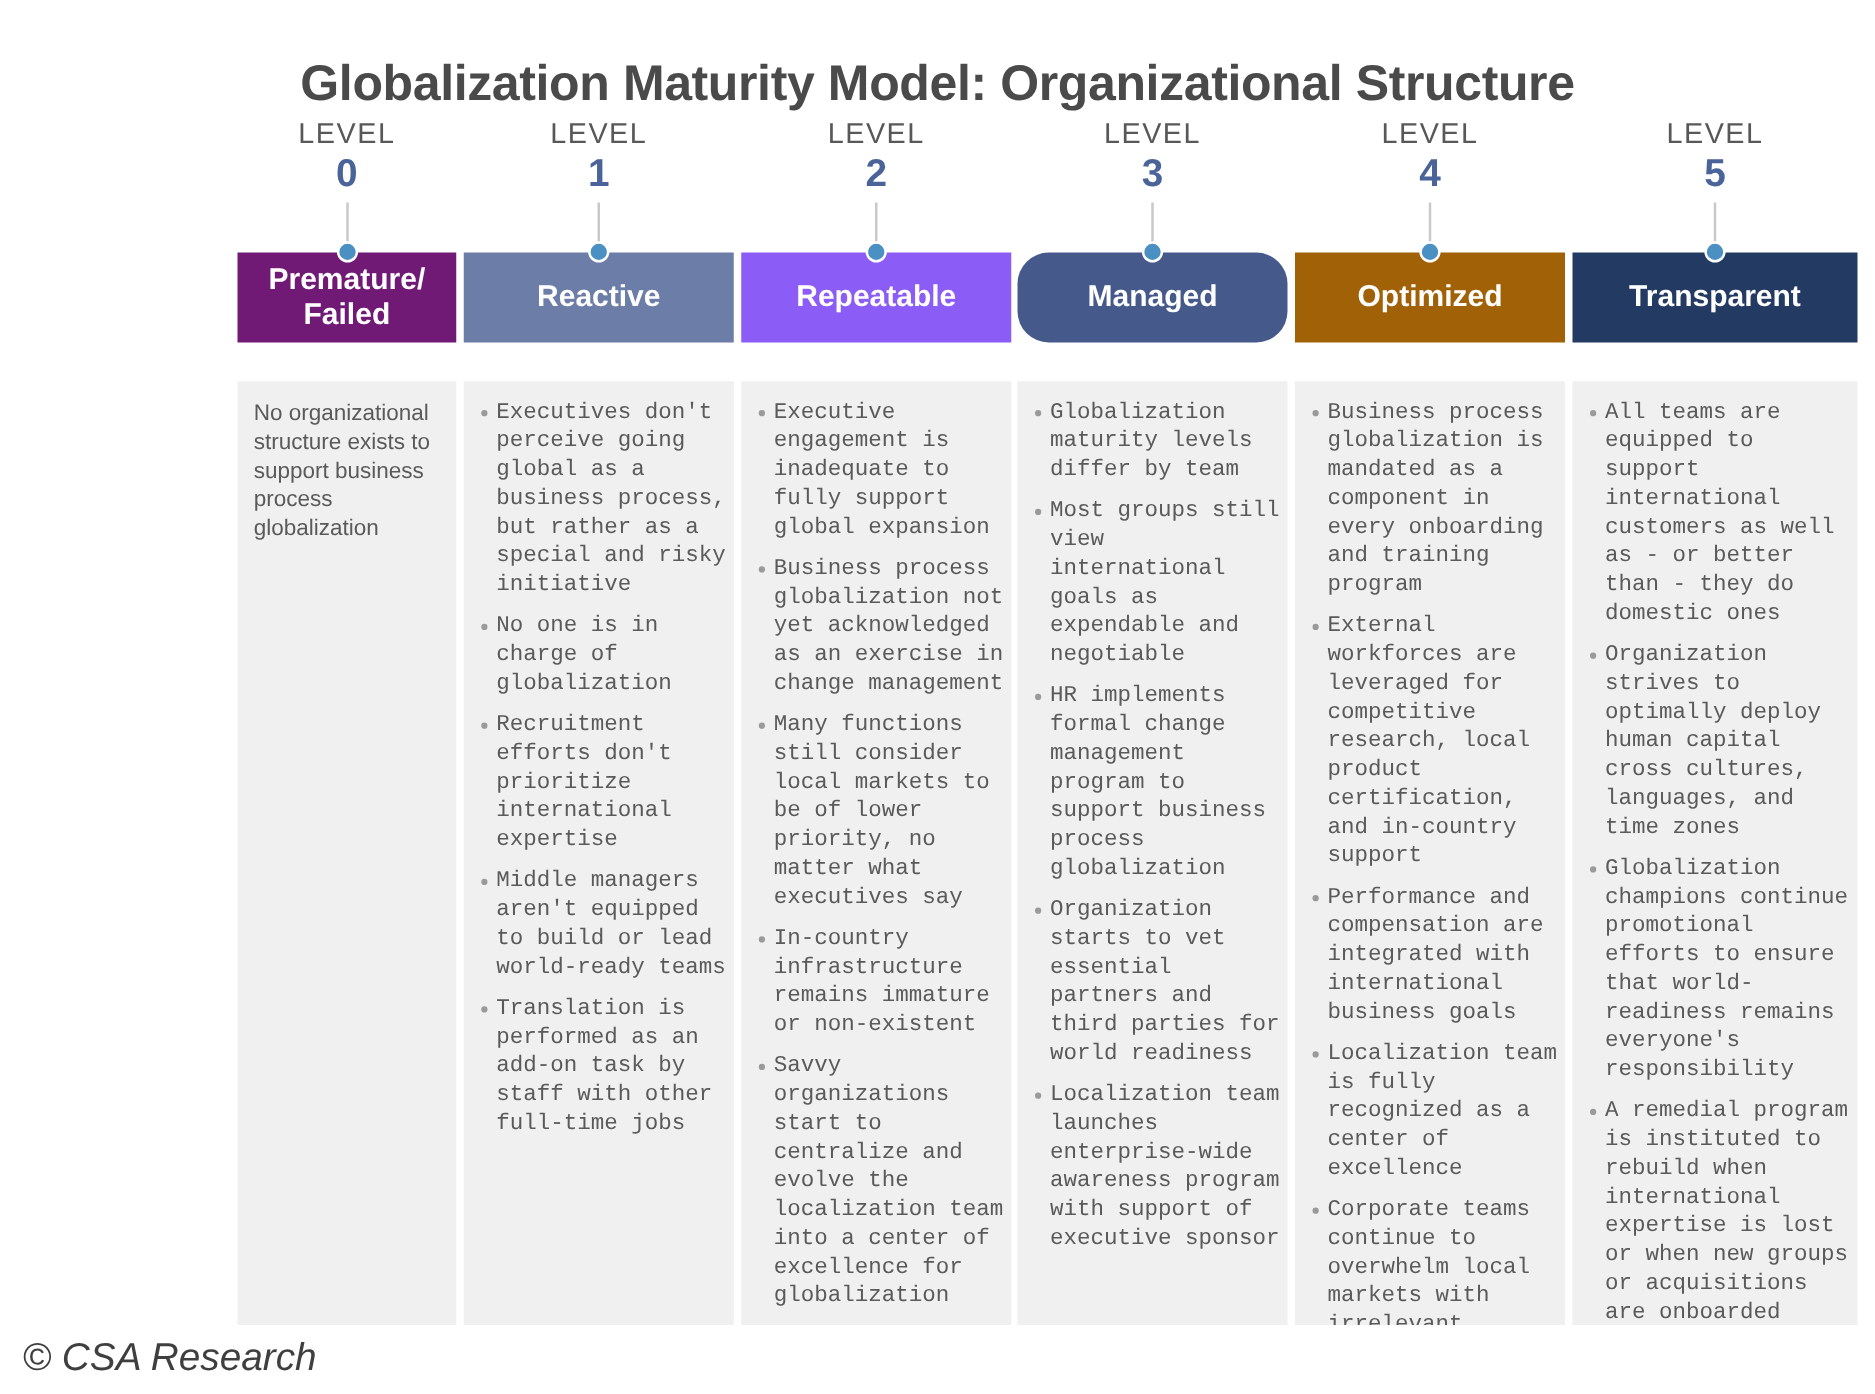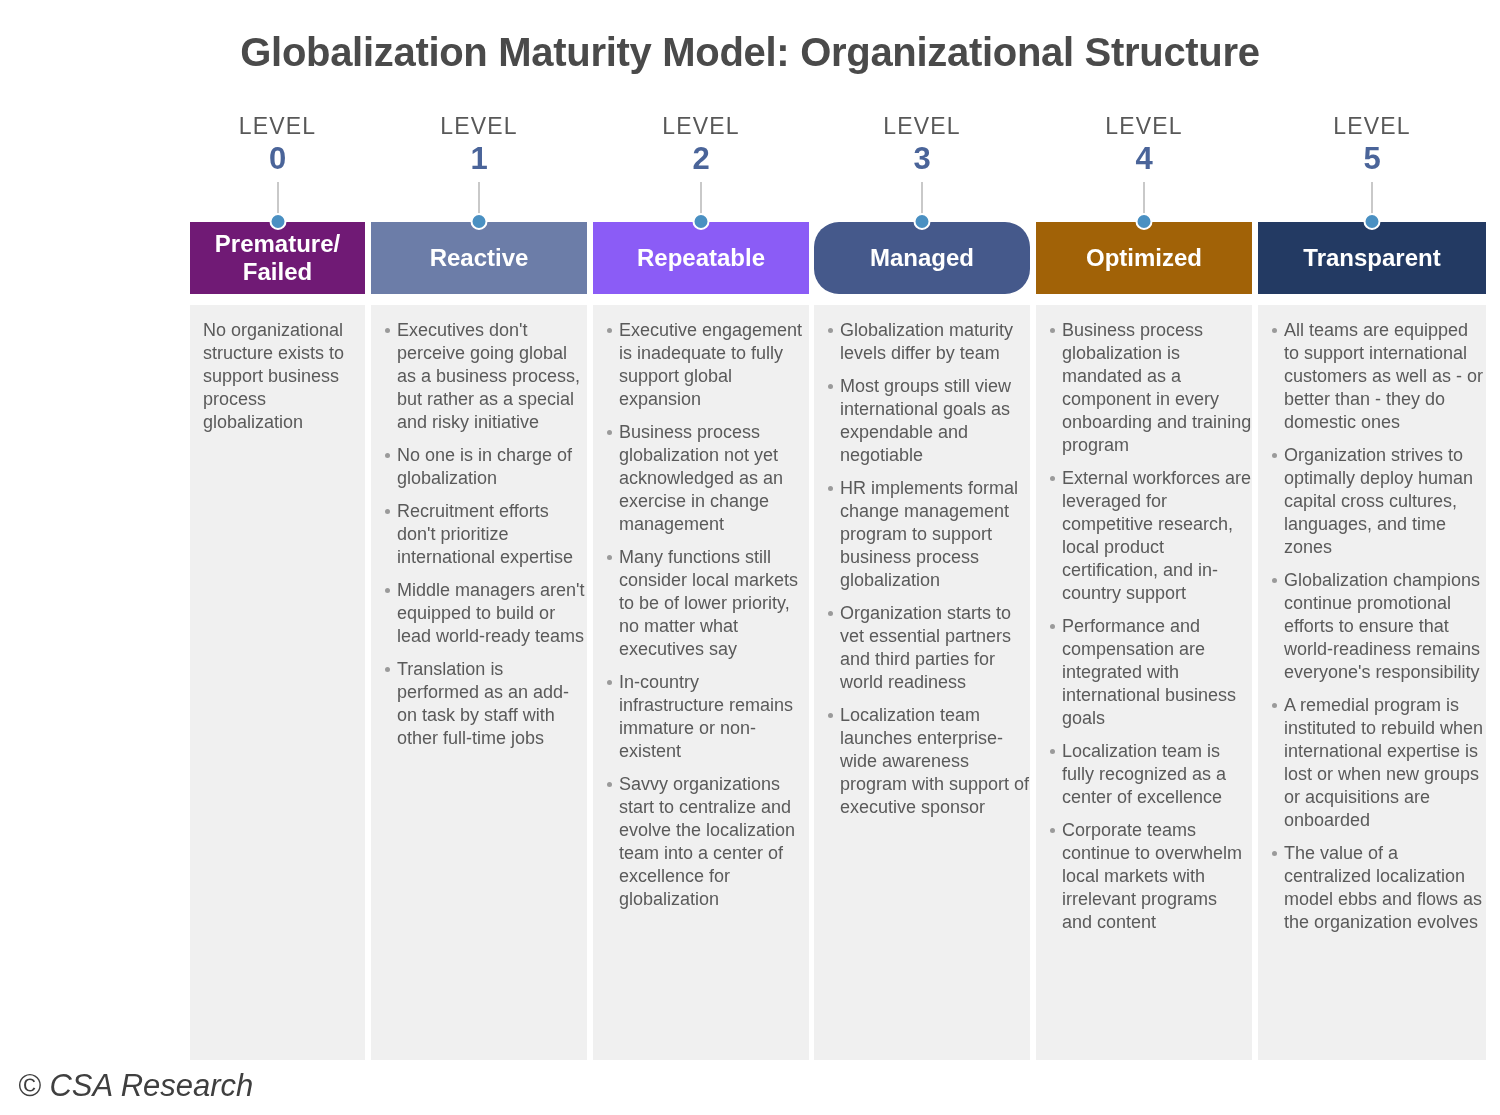--- a/index.html
+++ b/index.html
@@ -14,31 +14,31 @@
     position: relative;
     overflow: hidden;
   }
 
   #page-title {
     text-align: center;
     font-size: 40px;
     font-weight: bold;
     color: #4a4a4a;
     letter-spacing: -0.3px;
-    margin: 1px;
+    margin: 16px;
     padding-top: 24px;
     height: 54px;
     line-height: 54px;
     white-space: nowrap;
   }
 
   
   .level-strip {
     position: absolute;
-    top: 112px;
+    top: 92px;
     left: 0;
     width: 1328px;
     height: 200px;
   }
   .level-col {
     position: absolute;
     top: 0;
     width: 175px;
   }
   .level-word {
@@ -152,20 +152,21 @@
     color: #5a5a5a;
     line-height: 23px;
   }
   ul.bullets li {
     position: relative;
     padding-left: 13px;
     font-size: 18px;
     color: #5a5a5a;
     line-height: 23px;
     margin-bottom: 10px;
+    font-family: Liberation Mono, monospace;
   }
   ul.bullets li::before {
     content: "";
     position: absolute;
     left: 1px;
     top: 9px;
     width: 5px;
     height: 5px;
     border-radius: 50%;
     background: #9a9a9a;

